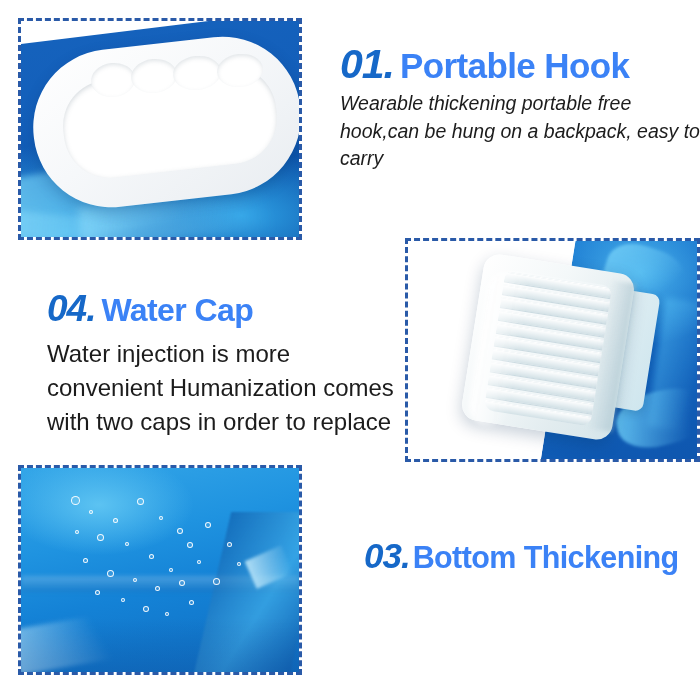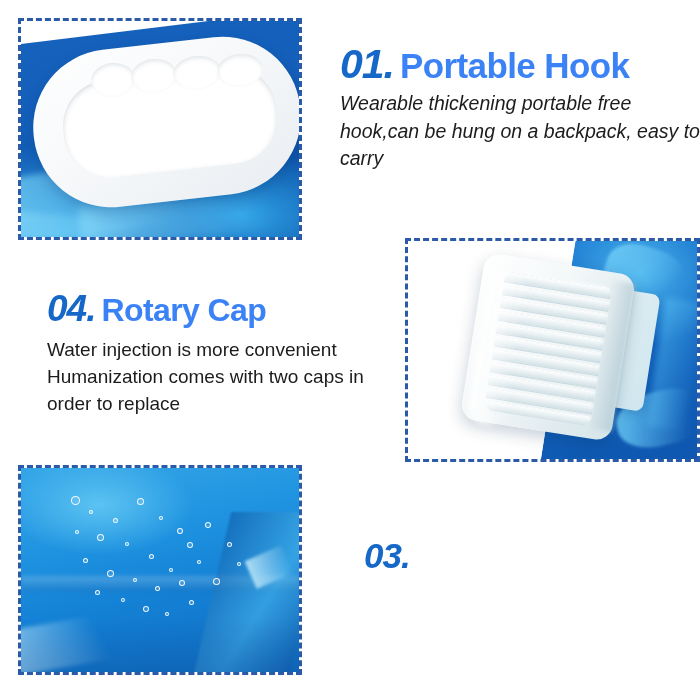--- a/index.html
+++ b/index.html
@@ -193,21 +193,21 @@
   }
 
   #block-hook { left:340px; top:44px; width:368px; }
   #block-hook .num    { font-size:41px; }
   #block-hook .title  { font-size:35px; }
   #block-hook .body   { margin-top:5px; font-size:19.5px; line-height:1.42;font-style:italic; }
 
   #block-cap { left:47px; top:290px; width:350px; }
   #block-cap .num    { font-size:37px; }
   #block-cap .title  { font-size:32px; }
-  #block-cap .body   { margin-top:10px; font-size:19px; line-height:1.42; }
+  #block-cap .body   { margin-top:10px; font-size:24px; line-height:1.42; }
 
   #block-bottom { left:324px; top:538px; width:372px;margin-left:40px; }
   #block-bottom .head { gap:3px; }
   #block-bottom .num    { font-size:35px; }
   #block-bottom .title  { font-size:30.5px; }
   #block-bottom .body   { margin-top:9px; font-size:19px; line-height:1.42; }
 </style>
 </head>
 <body>
 
@@ -260,21 +260,21 @@
           <div class="rib" style="top: 132px;"></div>
         </div>
       <div class="cap-hilite"></div>
       <div class="cap-shadow-edge"></div>
     </div>
   </div>
 
   <div class="block" id="block-cap">
     <div class="head">
       <span class="num">04.</span>
-      <span class="title">Rotary Cap</span>
+      <span class="title">Water Cap</span>
     </div>
     <div class="body">Water injection is more convenient Humanization comes with two caps in order to replace</div>
   </div>
 
   <div class="panel" id="panel-bottom">
     <div class="photo" id="bt-photo">
       <div class="bt-bg"></div>
       <div class="bt-crease"></div>
       <div class="bt-right-fold"></div>
       <div class="bt-right-hi"></div>
@@ -306,16 +306,17 @@
         <div class="bub" style="left: 192px; top: 110px; width: 7px; height: 7px;"></div>
         <div class="bub" style="left: 54px; top: 62px; width: 4px; height: 4px;"></div>
         <div class="bub" style="left: 206px; top: 74px; width: 5px; height: 5px;"></div>
         <div class="bub" style="left: 216px; top: 94px; width: 4px; height: 4px;"></div>
       </div>
   </div>
 
   <div class="block" id="block-bottom">
     <div class="head">
       <span class="num">03.</span>
+      <span class="title">Bottom Thickening</span>
     </div>
   </div>
 
 </div>
 
 </body></html>

